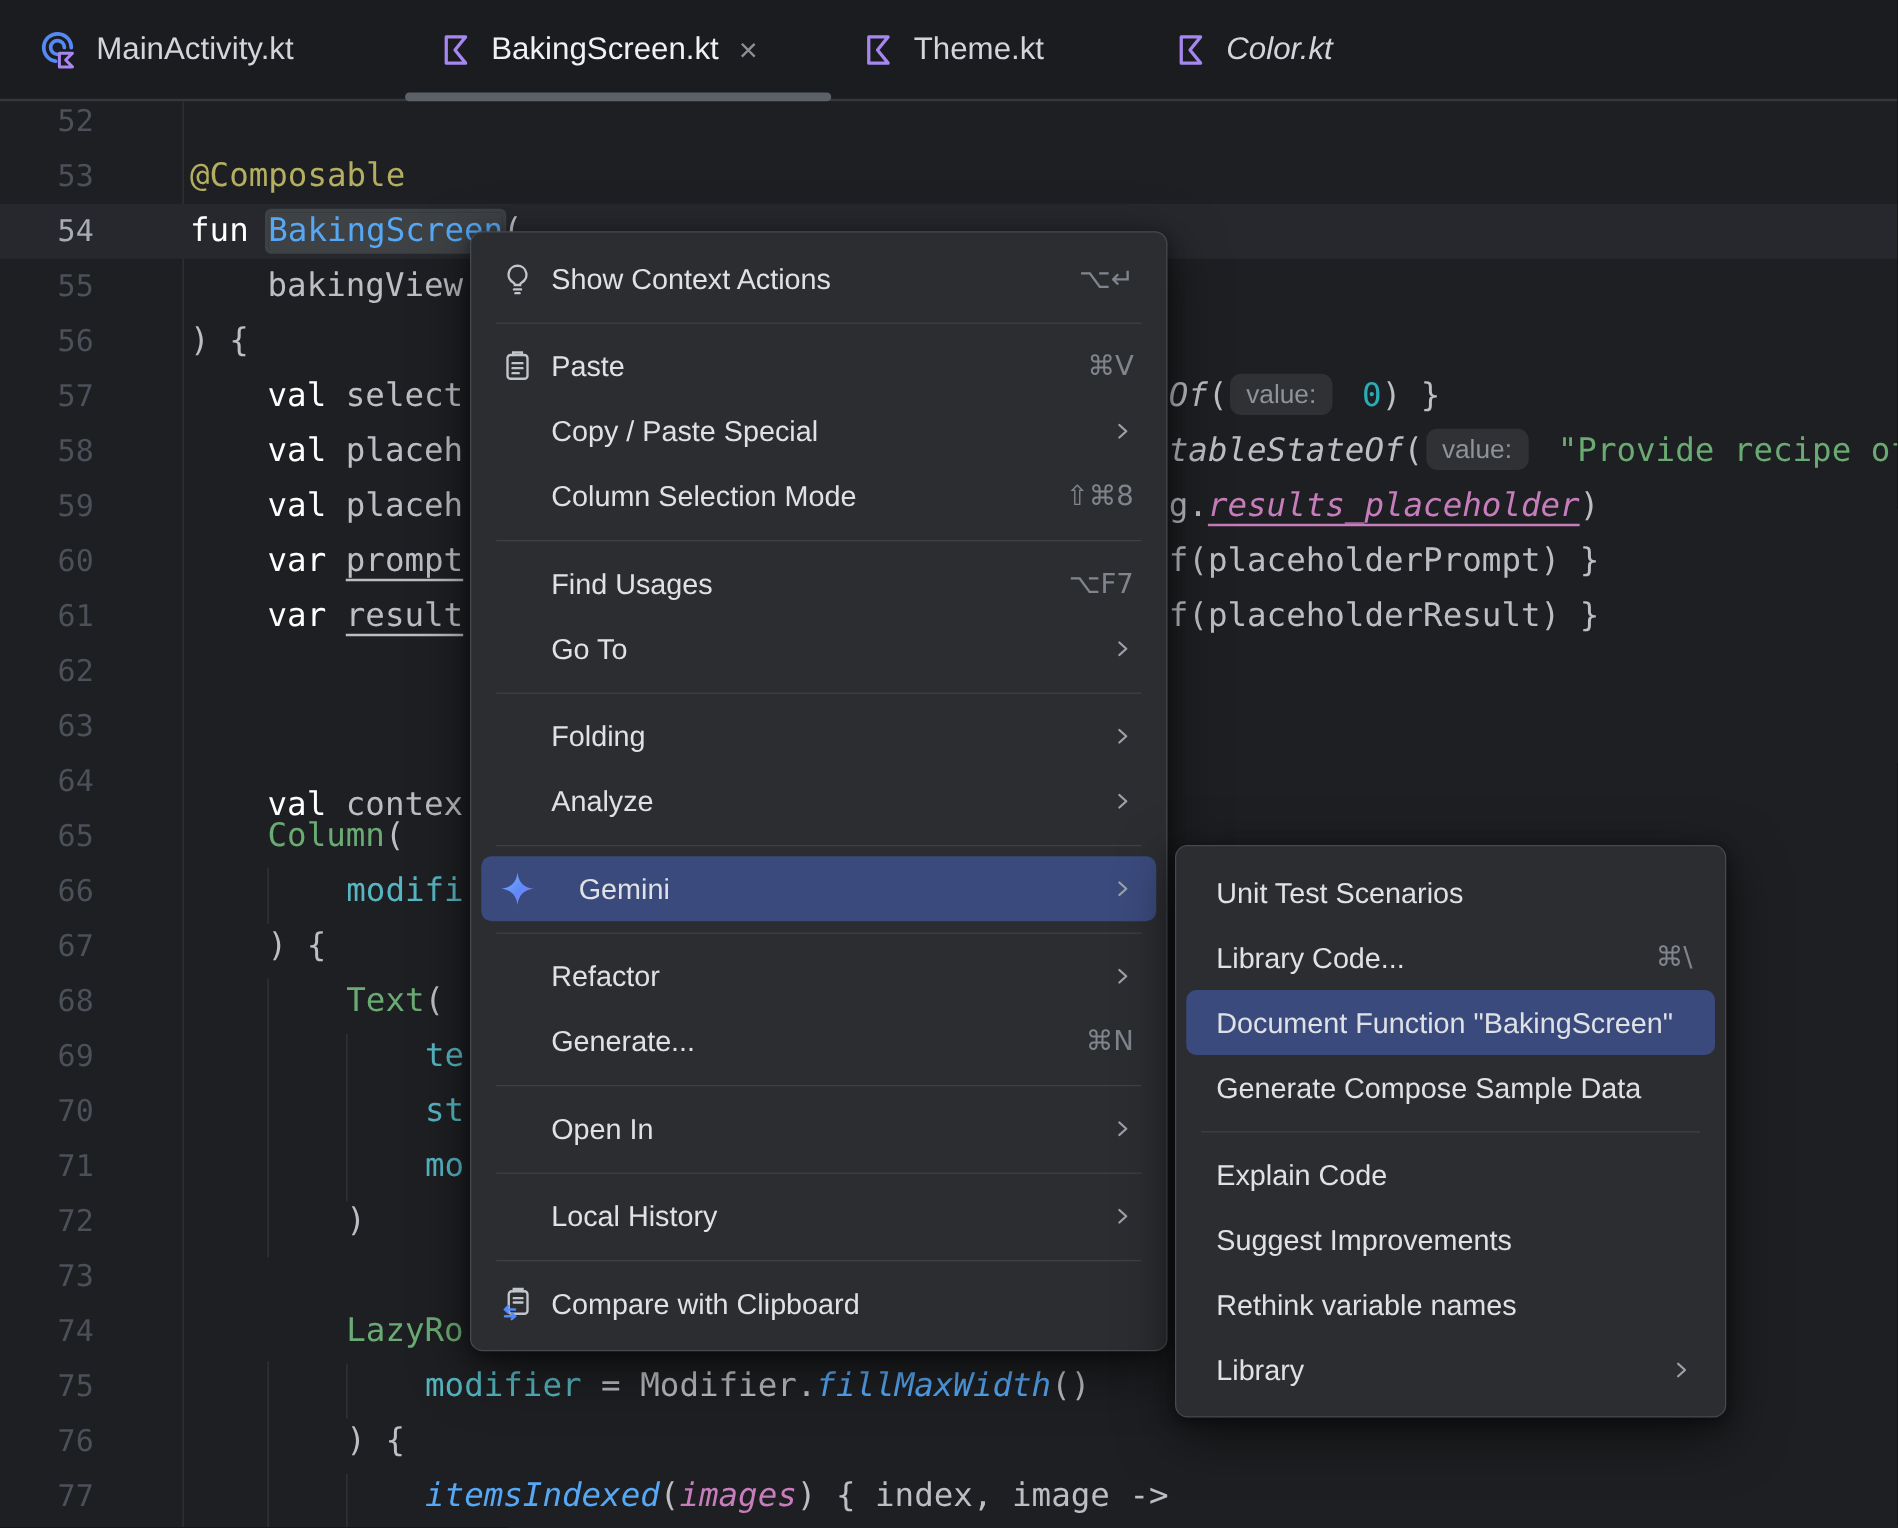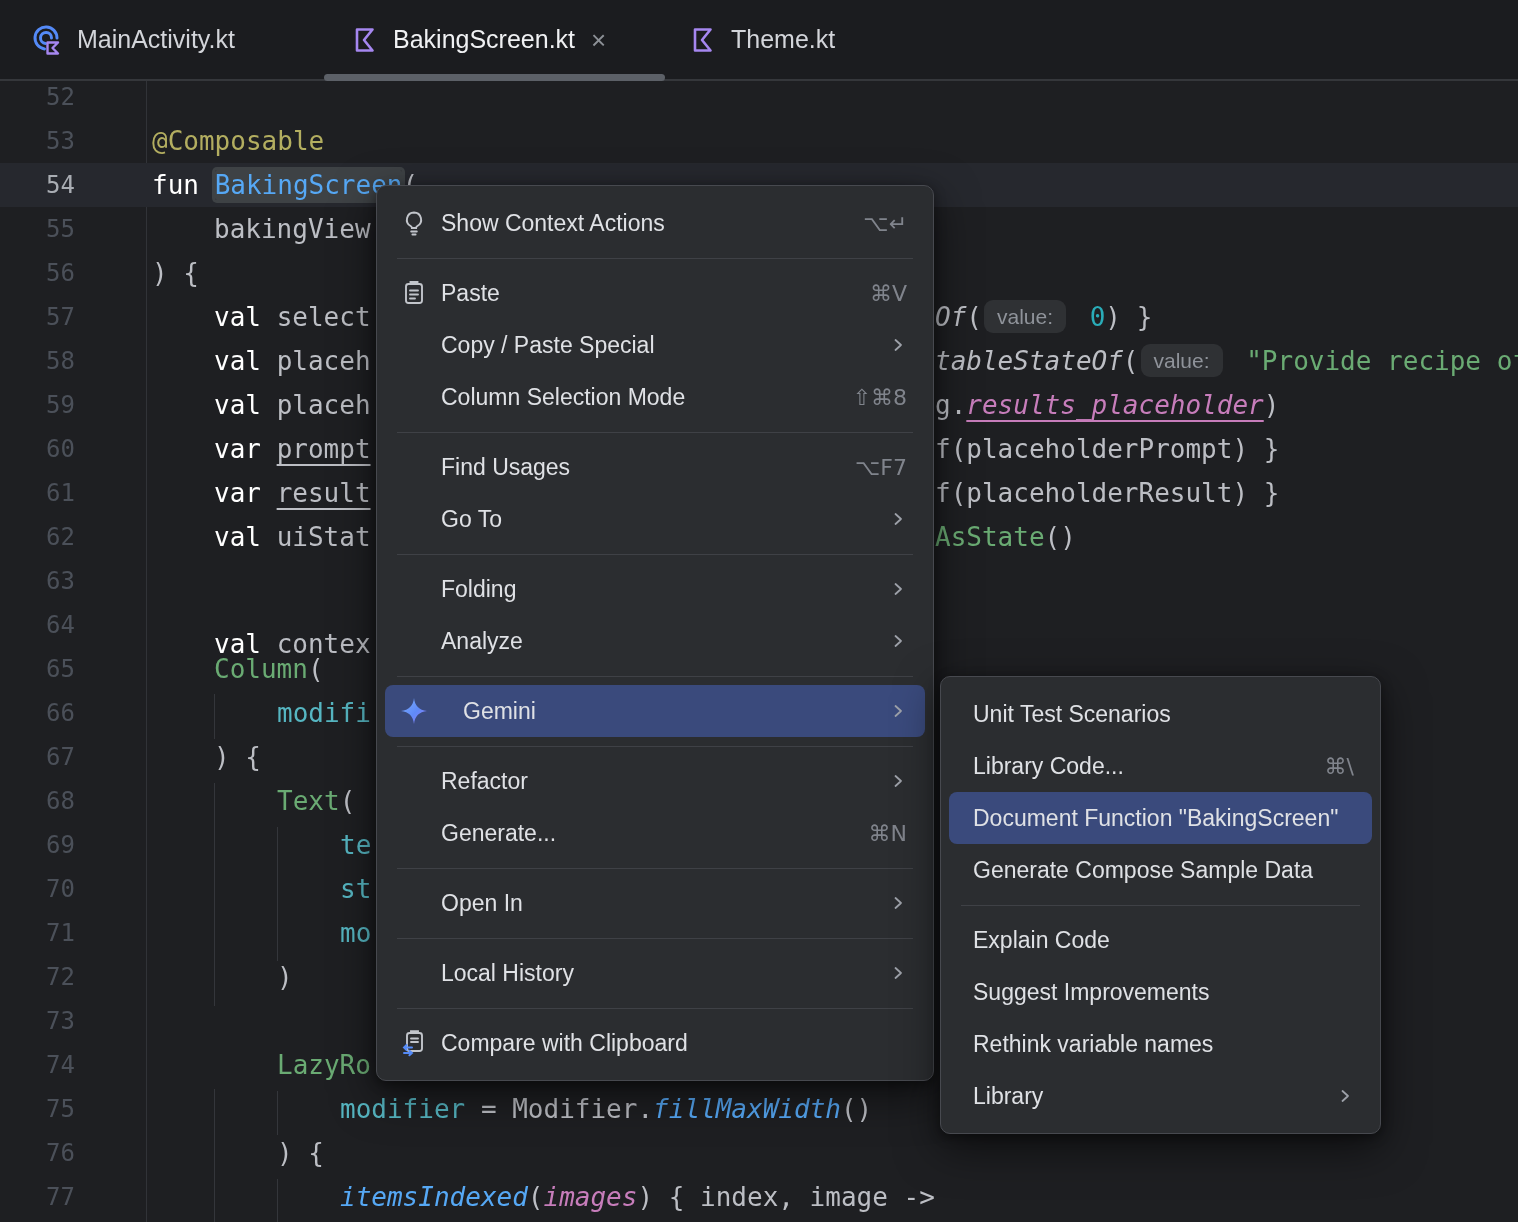--- a/index.html
+++ b/index.html
@@ -81,20 +81,28 @@
         <span class="tab-close">×</span>
         <div class="tab-underline"></div>
       </div>
       <div class="tab" style="left: 672px; width: 210px; padding-left: 16px;">
         <span class="ticon">
           <svg width="30" height="30" viewBox="0 0 30 30" fill="none">
             <path d="M7 4.5 H22.5 L14 15 L22.5 25.5 H7 Z" stroke="#a687f0" stroke-width="2.6" stroke-linejoin="round"></path>
           </svg>
         </span>
         <span class="tab-label">Theme.kt</span>
+      </div>
+      <div class="tab italic" style="left: 918px; width: 200px; padding-left: 20px;">
+        <span class="ticon">
+          <svg width="30" height="30" viewBox="0 0 30 30" fill="none">
+            <path d="M7 4.5 H22.5 L14 15 L22.5 25.5 H7 Z" stroke="#a687f0" stroke-width="2.6" stroke-linejoin="round"></path>
+          </svg>
+        </span>
+        <span class="tab-label">Color.kt</span>
       </div>
     </div>
   <div id="editor">
       <div id="gutter-sep" style="left: 146px;"></div>
       <div class="gnum" style="top: -6px;">52</div>
       <div class="crow" style="top: -6px;"></div>
       <div class="gnum" style="top: 38px;">53</div>
       <div class="crow" style="top: 38px;"><span class="seg" style="left: 152px;"><span class="tk ann">@Composable</span></span></div>
       <div class="cur-line" style="top: 82px;"></div>
       <div class="gnum cur" style="top: 82px;">54</div>
@@ -107,21 +115,20 @@
       <div class="crow" style="top: 214px;"><span class="seg" style="left: 214px;"><span class="tk kw">val </span><span class="tk fg">select</span></span><span class="seg" style="left: 935px;"><span class="tk fg it">Of</span><span class="tk fg">(</span><span class="chip">value:</span><span class="tk fg"> </span><span class="tk num">0</span><span class="tk fg">) }</span></span></div>
       <div class="gnum" style="top: 258px;">58</div>
       <div class="crow" style="top: 258px;"><span class="seg" style="left: 214px;"><span class="tk kw">val </span><span class="tk fg">placeh</span></span><span class="seg" style="left: 935px;"><span class="tk fg it">tableStateOf</span><span class="tk fg">(</span><span class="chip">value:</span><span class="tk fg"> </span><span class="tk str">"Provide recipe of</span></span></div>
       <div class="gnum" style="top: 302px;">59</div>
       <div class="crow" style="top: 302px;"><span class="seg" style="left: 214px;"><span class="tk kw">val </span><span class="tk fg">placeh</span></span><span class="seg" style="left: 935px;"><span class="tk fg">g.</span><span class="tk prop it un">results_placeholder</span><span class="tk fg">)</span></span></div>
       <div class="gnum" style="top: 346px;">60</div>
       <div class="crow" style="top: 346px;"><span class="seg" style="left: 214px;"><span class="tk kw">var </span><span class="tk fg un">prompt</span></span><span class="seg" style="left: 935px;"><span class="tk fg">f(placeholderPrompt) }</span></span></div>
       <div class="gnum" style="top: 390px;">61</div>
       <div class="crow" style="top: 390px;"><span class="seg" style="left: 214px;"><span class="tk kw">var </span><span class="tk fg un">result</span></span><span class="seg" style="left: 935px;"><span class="tk fg">f(placeholderResult) }</span></span></div>
       <div class="gnum" style="top: 434px;">62</div>
-      <div class="crow" style="top: 434px;"><span class="seg" style="left: 214px;"><span class="tk kw">val </span><span class="tk fg">uiStat</span></span><span class="seg" style="left: 935px;"><span class="tk green">AsState</span><span class="tk fg">()</span></span></div>
       <div class="gnum" style="top: 478px;">63</div>
       <div class="crow" style="top: 498px; margin-top: 43px;"><span class="seg" style="left: 214px;"><span class="tk kw">val </span><span class="tk fg">contex</span></span></div>
       <div class="gnum" style="top: 522px;">64</div>
       <div class="crow" style="top: 522px;"></div>
       <div class="gnum" style="top: 566px;">65</div>
       <div class="crow" style="top: 566px;"><span class="seg" style="left: 214px;"><span class="tk green">Column</span><span class="tk fg">(</span></span></div>
       <div class="gnum" style="top: 610px;">66</div>
       <div class="crow" style="top: 610px;"><span class="seg" style="left: 277px;"><span class="tk param">modifi</span></span></div>
       <div class="gnum" style="top: 654px;">67</div>
       <div class="crow" style="top: 654px;"><span class="seg" style="left: 214px;"><span class="tk fg">) {</span></span></div>

